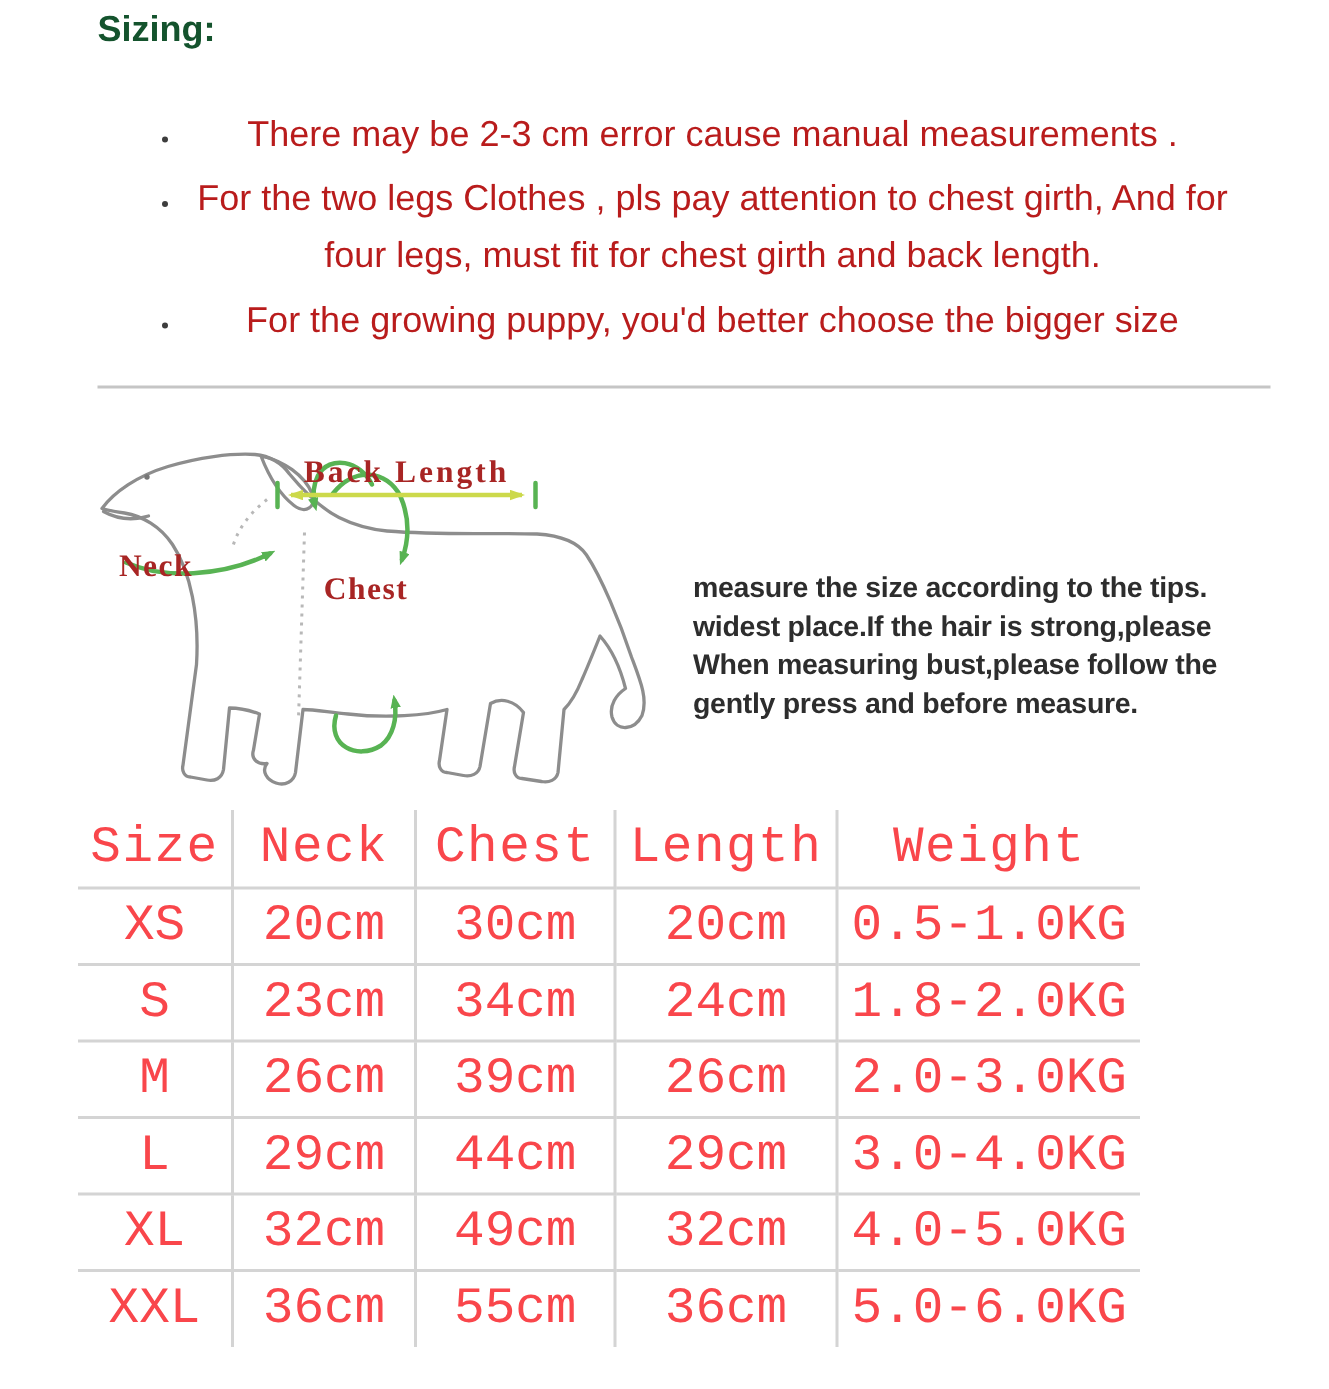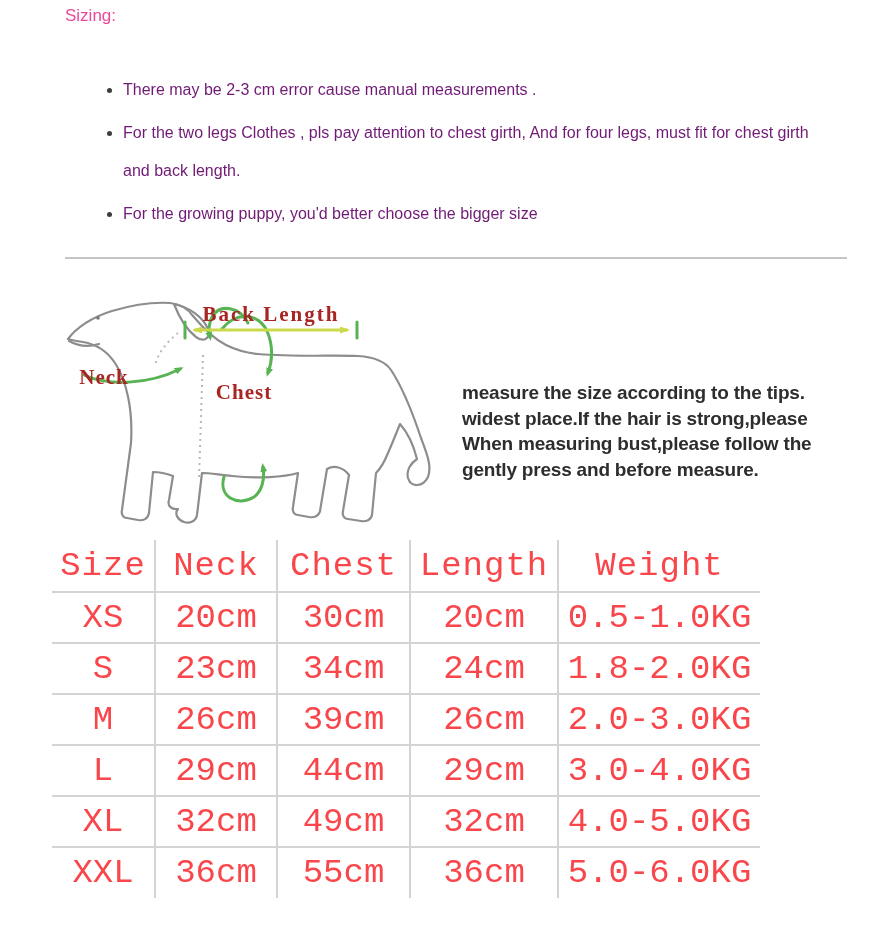--- a/index.html
+++ b/index.html
@@ -5,28 +5,28 @@
   * { margin: 0; padding: 0; box-sizing: border-box; }
   html, body { background: #ffffff; }
   body {
     width: 886px; height: 926px; overflow: hidden;
     font-family: "Liberation Sans", sans-serif;
   }
   .page { position: relative; width: 886px; height: 926px; background: #fff; }
 
   .title {
     position: absolute; left: 65px; top: 6px;
-    font-size: 17px; font-weight: 400; color: #ec4899;
+    font-size: 24px; font-weight: 700; color: #14532d;
   }
 
   .bullets {
     position: absolute; left: 85px; top: 71px; width: 742px;
     list-style: disc;
     padding-left: 38px;
-    font-size: 16px; line-height: 38px; color: #701a75;
+    font-size: 24px; line-height: 38px; color: #b91c1c; text-align: center;
   }
   .bullets li { margin-bottom: 5px; }
   .bullets li::marker { color: #3d3d3d; font-size: 16px; }
 
   .divider {
     position: absolute; left: 65px; top: 257px; width: 782px; height: 0;
     border: none; border-top: 2px solid #b2b2b2; opacity: .75;
   }
 
   .figure { position: absolute; left: 0; top: 260px; width: 886px; height: 278px; }

